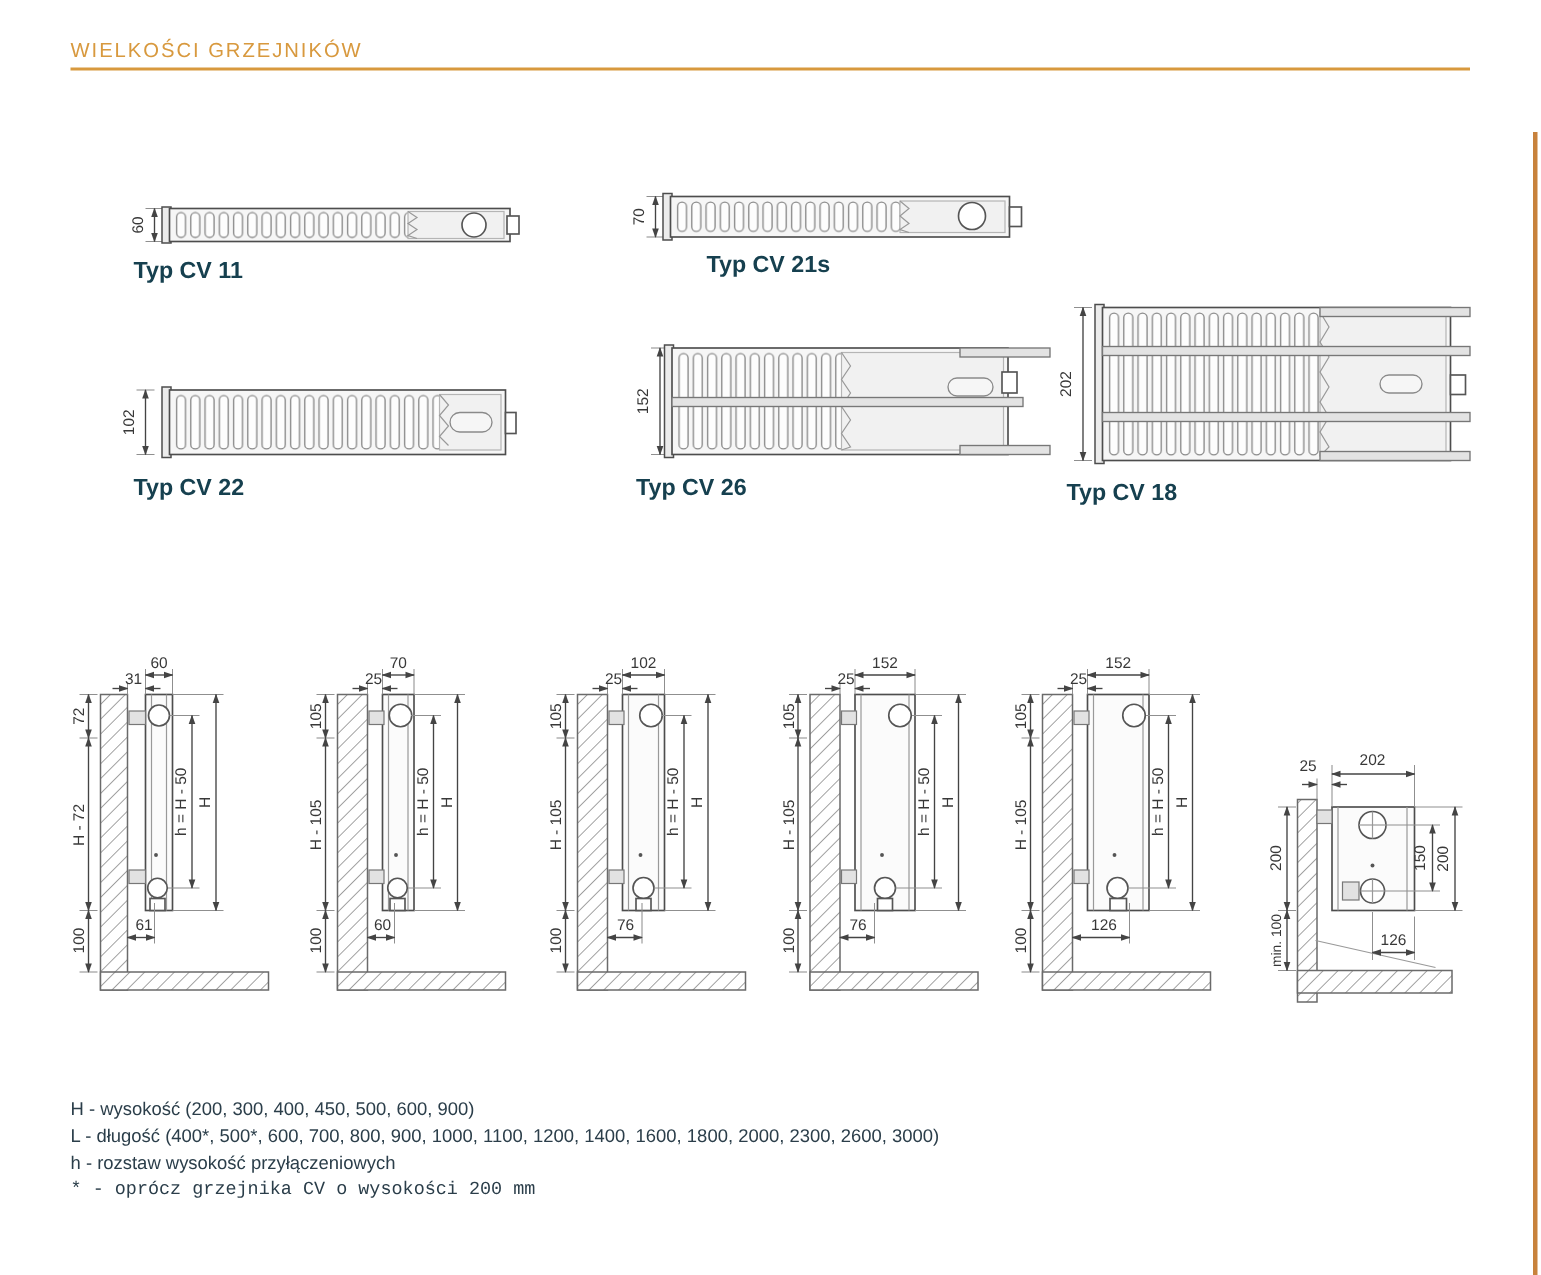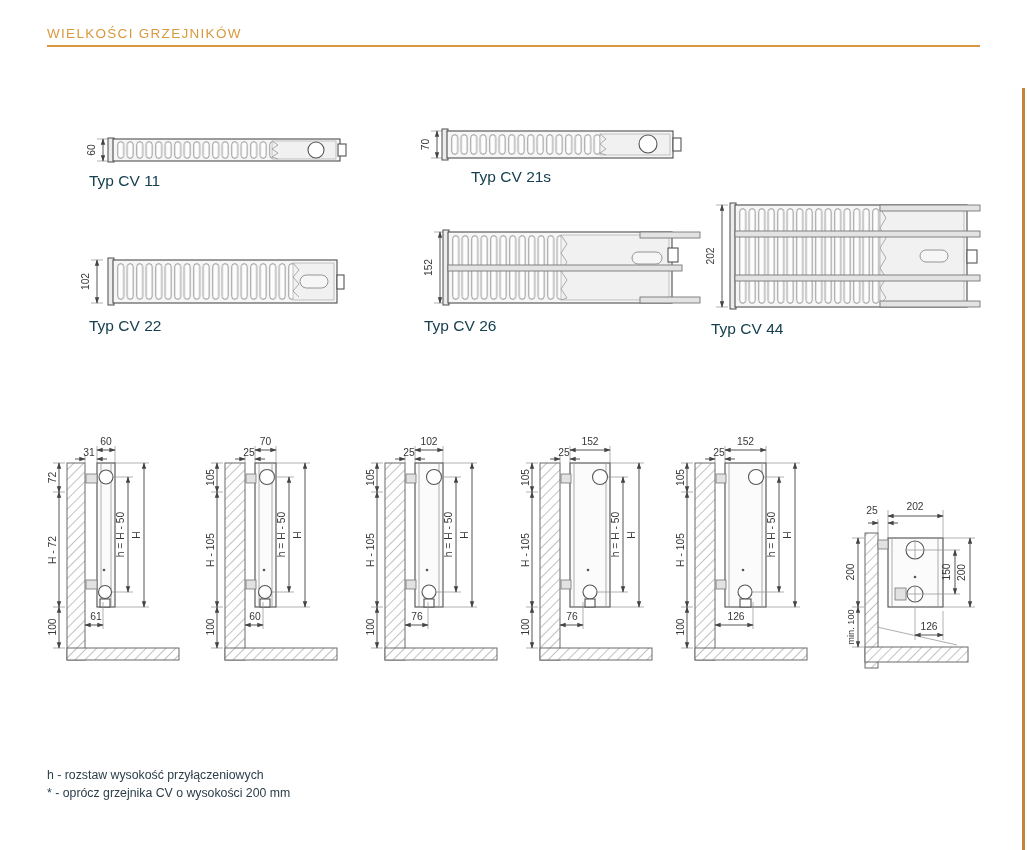--- a/index.html
+++ b/index.html
@@ -2,21 +2,21 @@
 <html><head>
 <meta charset="utf-8">
 <style>
   html,body{margin:0;padding:0;background:#fff;}
   #page{position:relative;width:1027px;height:850px;background:#ffffff;overflow:hidden;
         font-family:"Liberation Sans",sans-serif;}
   .abs{position:absolute;}
   #title{left:47px;top:26px;font-size:13.5px;font-weight:normal;letter-spacing:1.3px;color:#D8993E;}
   #rule{left:47px;top:45px;width:933px;height:2px;background:#D8993E;}
   #sidebar-accent{left:1022px;top:88px;width:3px;height:762px;background:#C8823C;}
-  .typ-label{font-size:15.5px;font-weight:normal;color:#16404F;}
+  .typ-label{font-size:15.5px;font-weight:bold;color:#16404F;}
   #section-title{left:47px;top:375px;font-size:14.5px;font-weight:bold;color:#1C3E4D;}
   .footnote{font-size:12.3px;color:#2B3E4A;left:47px;}
   svg{position:absolute;left:0;top:0;}
   svg text{font-family:"Liberation Sans",sans-serif;font-size:10.3px;fill:#383838;}
   .hatched{fill:url(#hatch);stroke:#6a6a6a;stroke-width:1;}
   .body{fill:#fbfbfb;stroke:#4d4d4d;stroke-width:1.1;}
   .shell{fill:#f6f6f6;stroke:#4d4d4d;stroke-width:1.1;}
   .plain{fill:#f1f1f1;stroke:#b5b5b5;stroke-width:0.8;}
   .cap{fill:#ececec;stroke:#4d4d4d;stroke-width:1;}
   .pipe{fill:#e3e3e3;stroke:#777;stroke-width:0.9;}
@@ -398,18 +398,20 @@
   </svg>
 
   <div class="abs" id="title">WIELKOŚCI GRZEJNIKÓW</div>
   <div class="abs" id="rule"></div>
   <div class="abs" id="sidebar-accent"></div>
 
   <div class="abs typ-label" style="left:89px;top:172px;">Typ CV 11</div>
   <div class="abs typ-label" style="left:424px;top:168px;margin-left:47px;">Typ CV 21s</div>
   <div class="abs typ-label" style="left:89px;top:317px;">Typ CV 22</div>
   <div class="abs typ-label" style="left:424px;top:317px;">Typ CV 26</div>
-  <div class="abs typ-label" style="left:711px;top:320px;">Typ CV 44</div>
-
-
+  <div class="abs typ-label" style="left:711px;top:320px;">Typ CV 18</div>
+
+
+  <div class="abs footnote" style="top:732px;">H - wysokość (200, 300, 400, 450, 500, 600, 900)</div>
+  <div class="abs footnote" style="top:750px;">L - długość (400*, 500*, 600, 700, 800, 900, 1000, 1100, 1200, 1400, 1600, 1800, 2000, 2300, 2600, 3000)</div>
   <div class="abs footnote" style="top:768px;">h - rozstaw wysokość przyłączeniowych</div>
-  <div class="abs footnote" style="top:786px;">* - oprócz grzejnika CV o wysokości 200 mm</div>
+  <div class="abs footnote" style="top:786px;font-family:Liberation Mono, monospace;">* - oprócz grzejnika CV o wysokości 200 mm</div>
 </div>
 
 </body></html>

